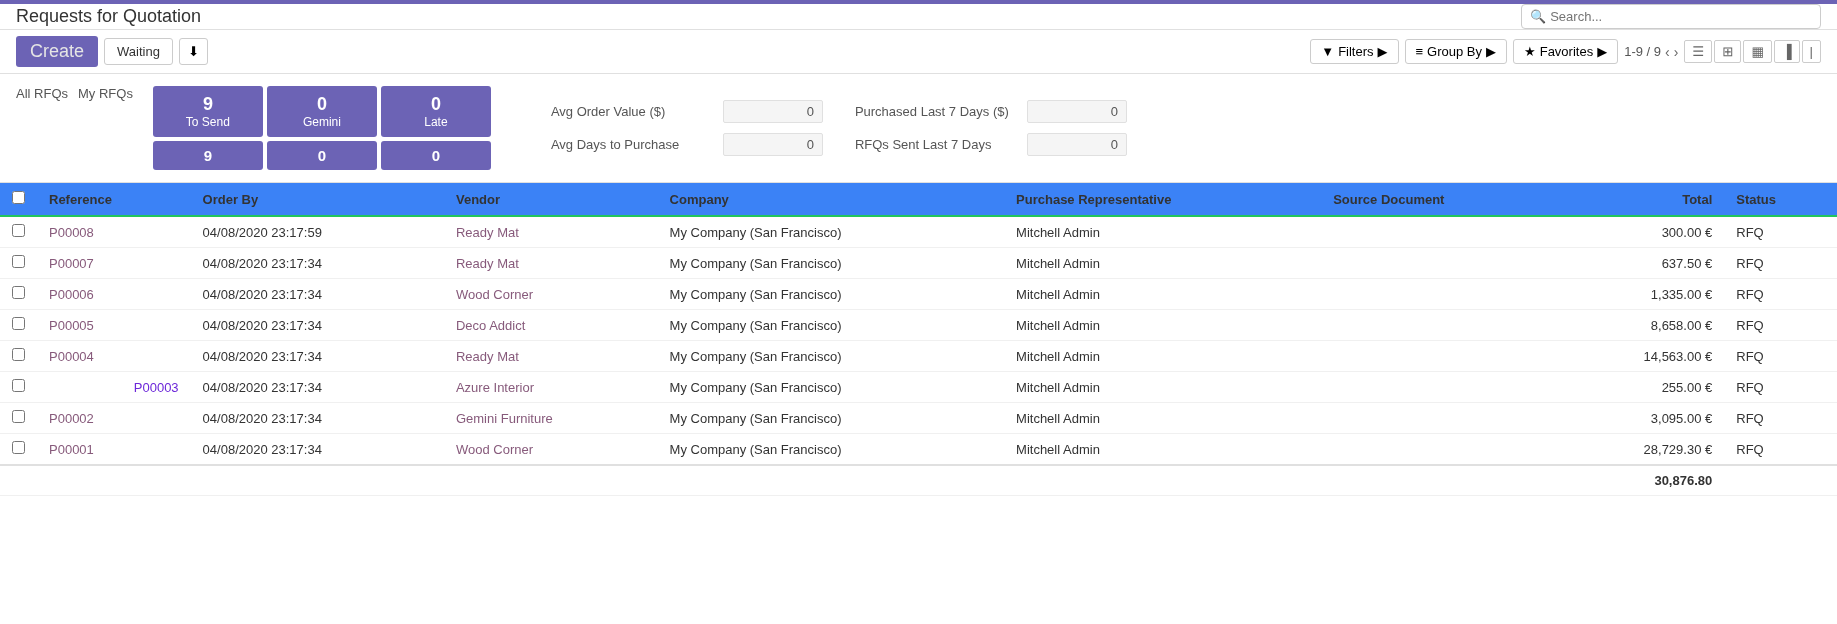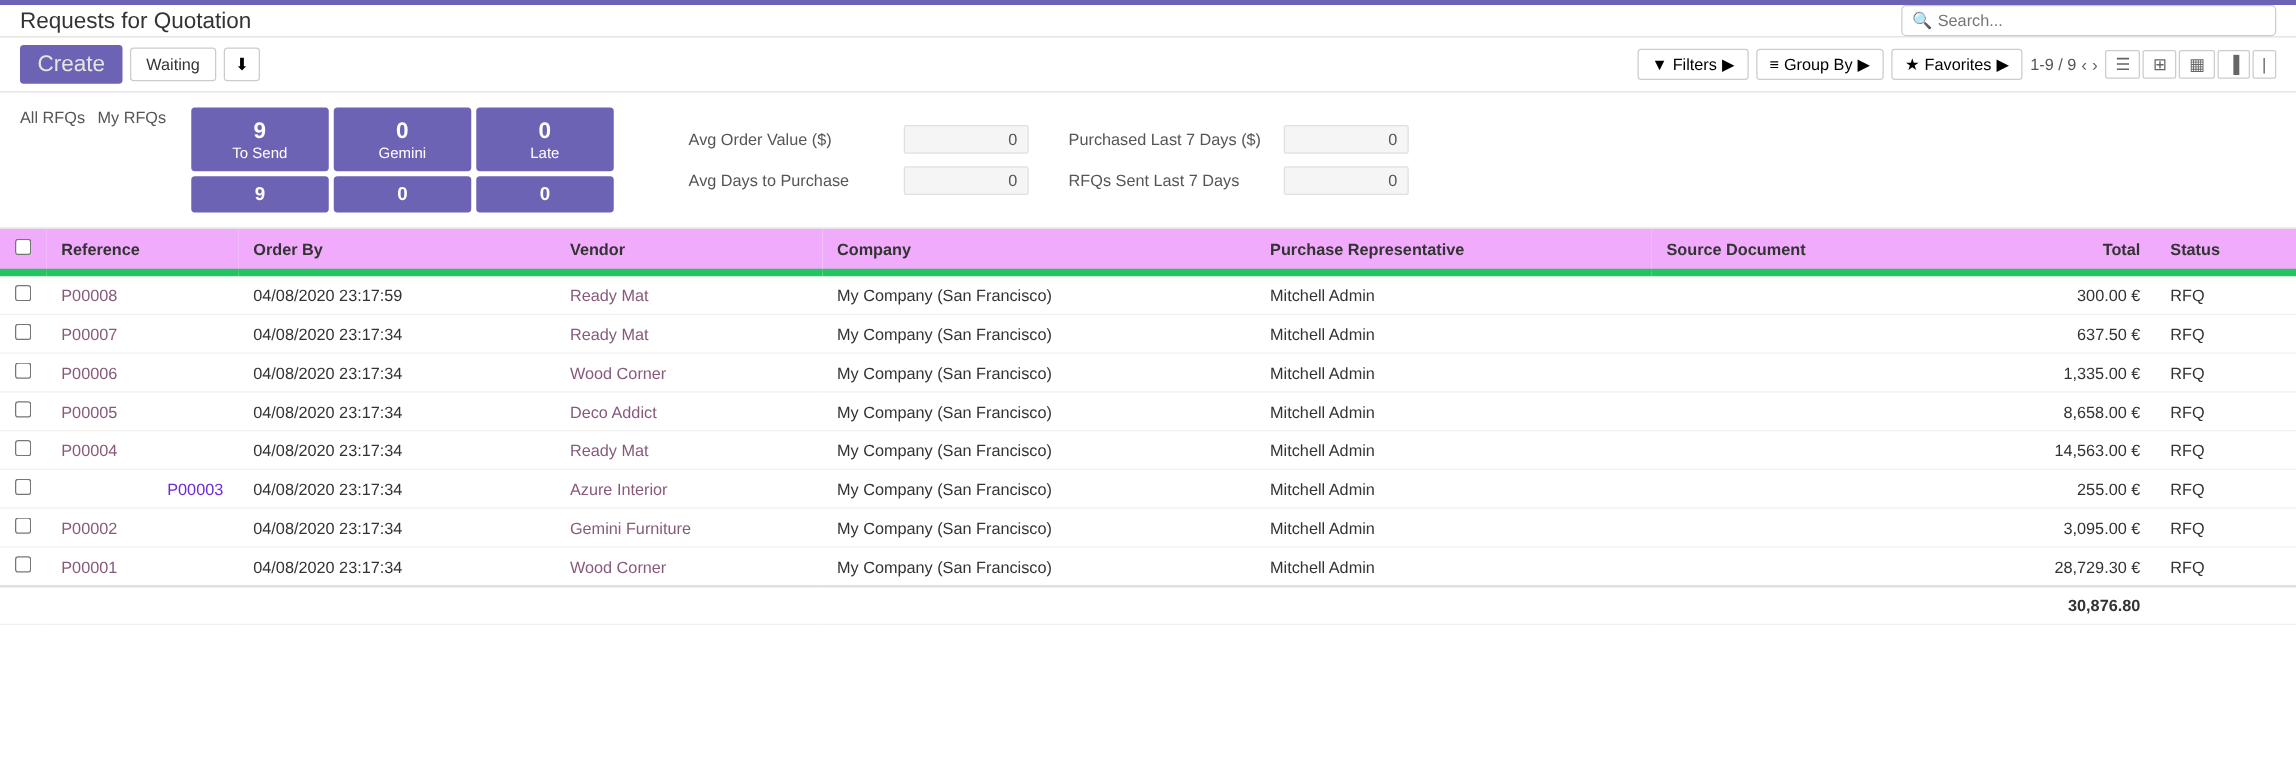--- a/index.html
+++ b/index.html
@@ -34,21 +34,21 @@
     .stat-card-small { background: #6c63b5; color: #fff; text-align: center; padding: 6px 16px; border-radius: 3px; min-width: 110px; font-size: 15px; font-weight: bold; cursor: pointer; display: flex; align-items: center; justify-content: center; }
 
     .kpi-section { display: flex; gap: 32px; margin-left: 40px; align-items: center; }
     .kpi-group { display: flex; flex-direction: column; gap: 10px; }
     .kpi-row { display: flex; align-items: center; gap: 12px; }
     .kpi-label { font-size: 13px; color: #555; min-width: 160px; text-align: left; }
     .kpi-value { background: #f5f5f5; border: 1px solid #e0e0e0; min-width: 100px; text-align: right; padding: 3px 8px; border-radius: 2px; font-size: 13px; color: #555; }
 
     .table-container { overflow-x: auto; }
     table { width: 100%; border-collapse: collapse; }
-    thead tr { border-bottom: 6px solid #22c55e; background: #f0abfc; }
+    thead tr { border-bottom: 2px solid #22c55e; background: #3b82f6; }
     th { padding: 8px 12px; text-align: left; font-weight: bold; font-size: 13px; color: #333; white-space: nowrap; }
     th.right { text-align: right; }
     td { padding: 7px 12px; font-size: 13px; color: #333; border-bottom: 1px solid #f0f0f0; }
     td.right { text-align: right; }
     .checkbox-col { width: 30px; }
     input[type="checkbox"] { cursor: pointer; }
   </style>
 </head>
 <body>
 

